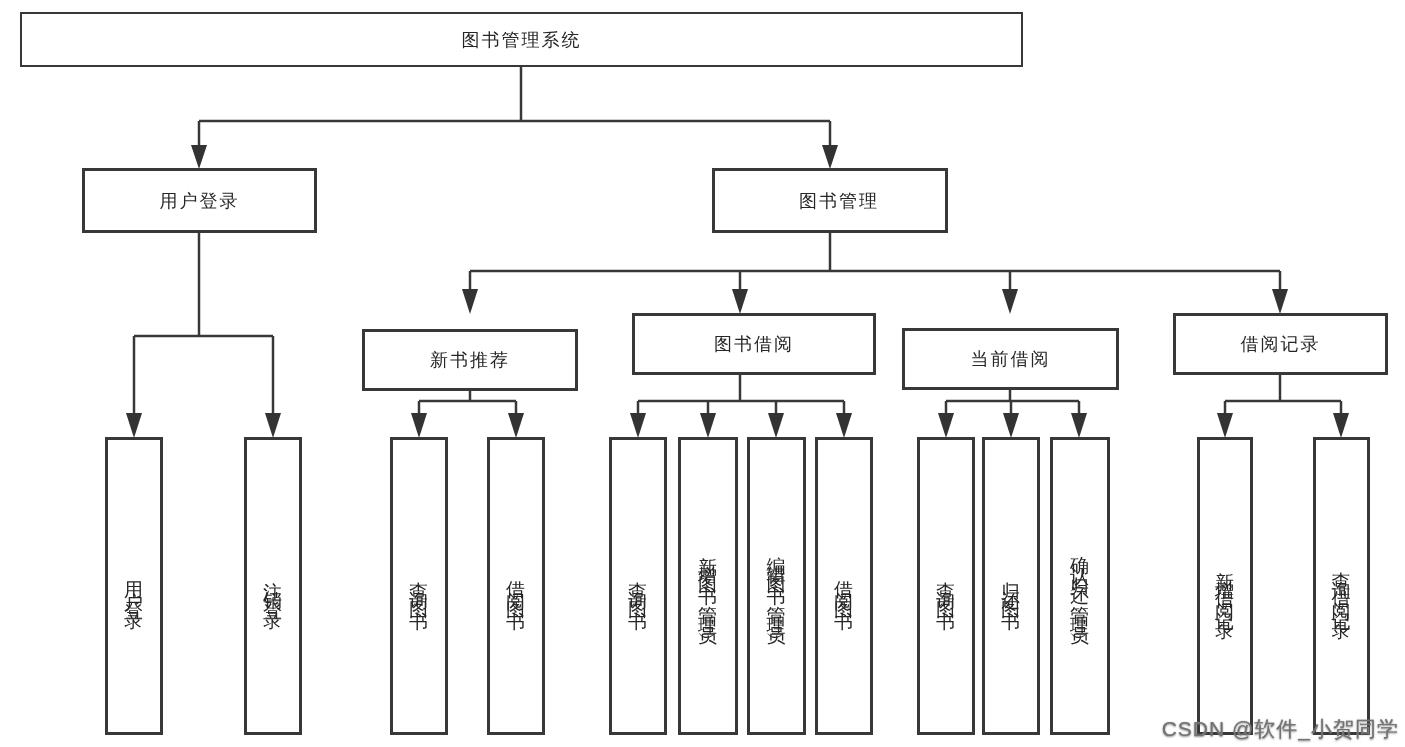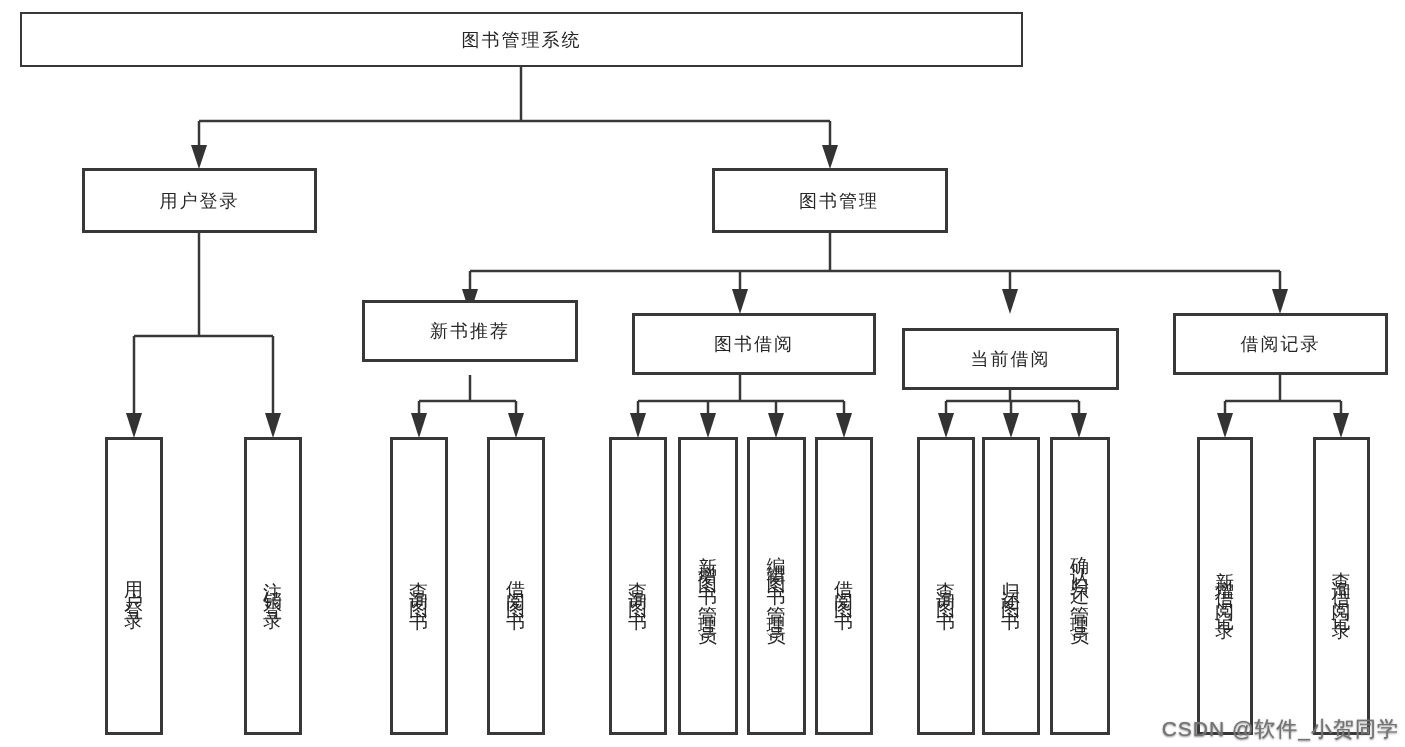--- a/index.html
+++ b/index.html
@@ -127,21 +127,21 @@
     <span class="hlabel">图书管理系统</span>
   </div>
 
   <div class="box" style="left:82px; top:168px; width:235px; height:65px;">
     <span class="hlabel">用户登录</span>
   </div>
   <div class="box" style="left:712px; top:168px; width:236px; height:65px;padding-left:18px;">
     <span class="hlabel">图书管理</span>
   </div>
 
-  <div class="box" style="left:362px; top:300px; width:216px; height:62px;">
+  <div class="box" style="left:362px; top:329px; width:216px; height:62px;">
     <span class="hlabel">新书推荐</span>
   </div>
   <div class="box" style="left:632px; top:313px; width:244px; height:62px;text-align:right;">
     <span class="hlabel">图书借阅</span>
   </div>
   <div class="box" style="left:902px; top:328px; width:217px; height:62px;">
     <span class="hlabel">当前借阅</span>
   </div>
   <div class="box" style="left:1173px; top:313px; width:215px; height:62px;">
     <span class="hlabel">借阅记录</span>

